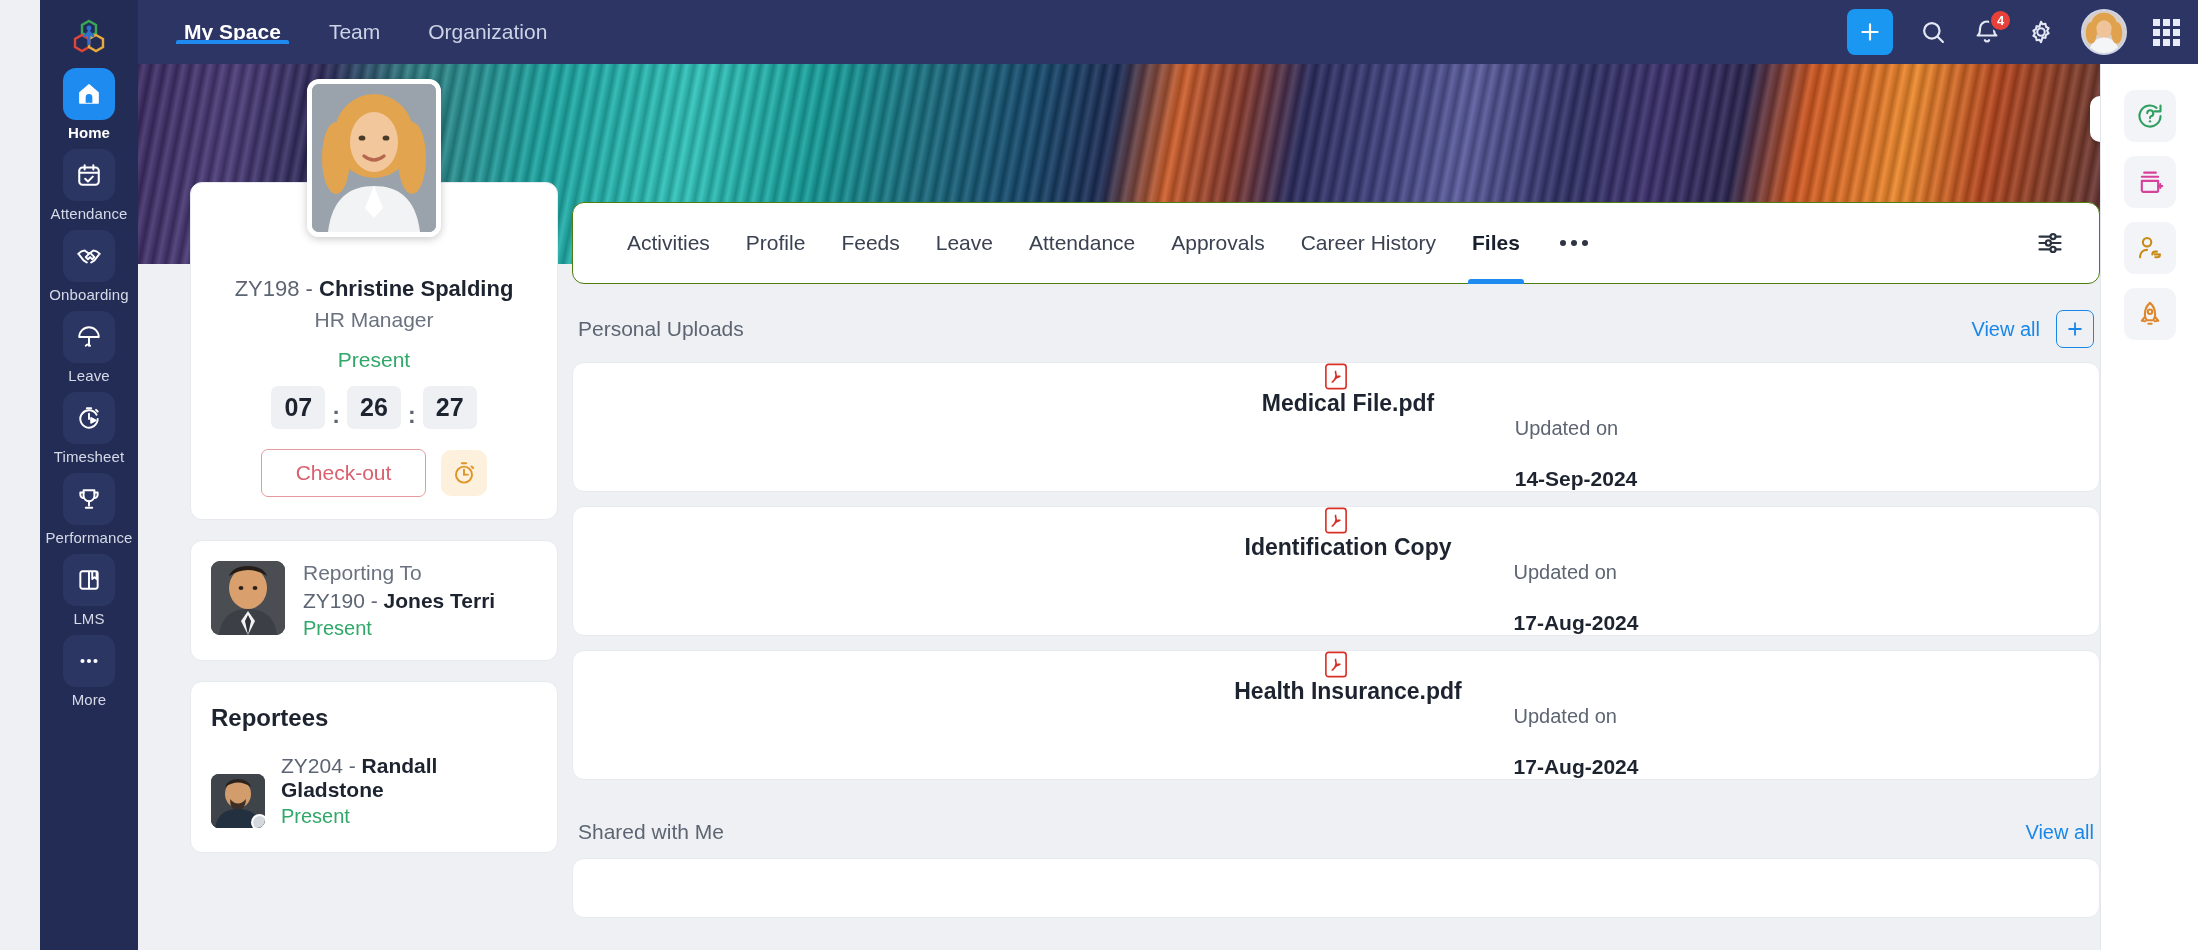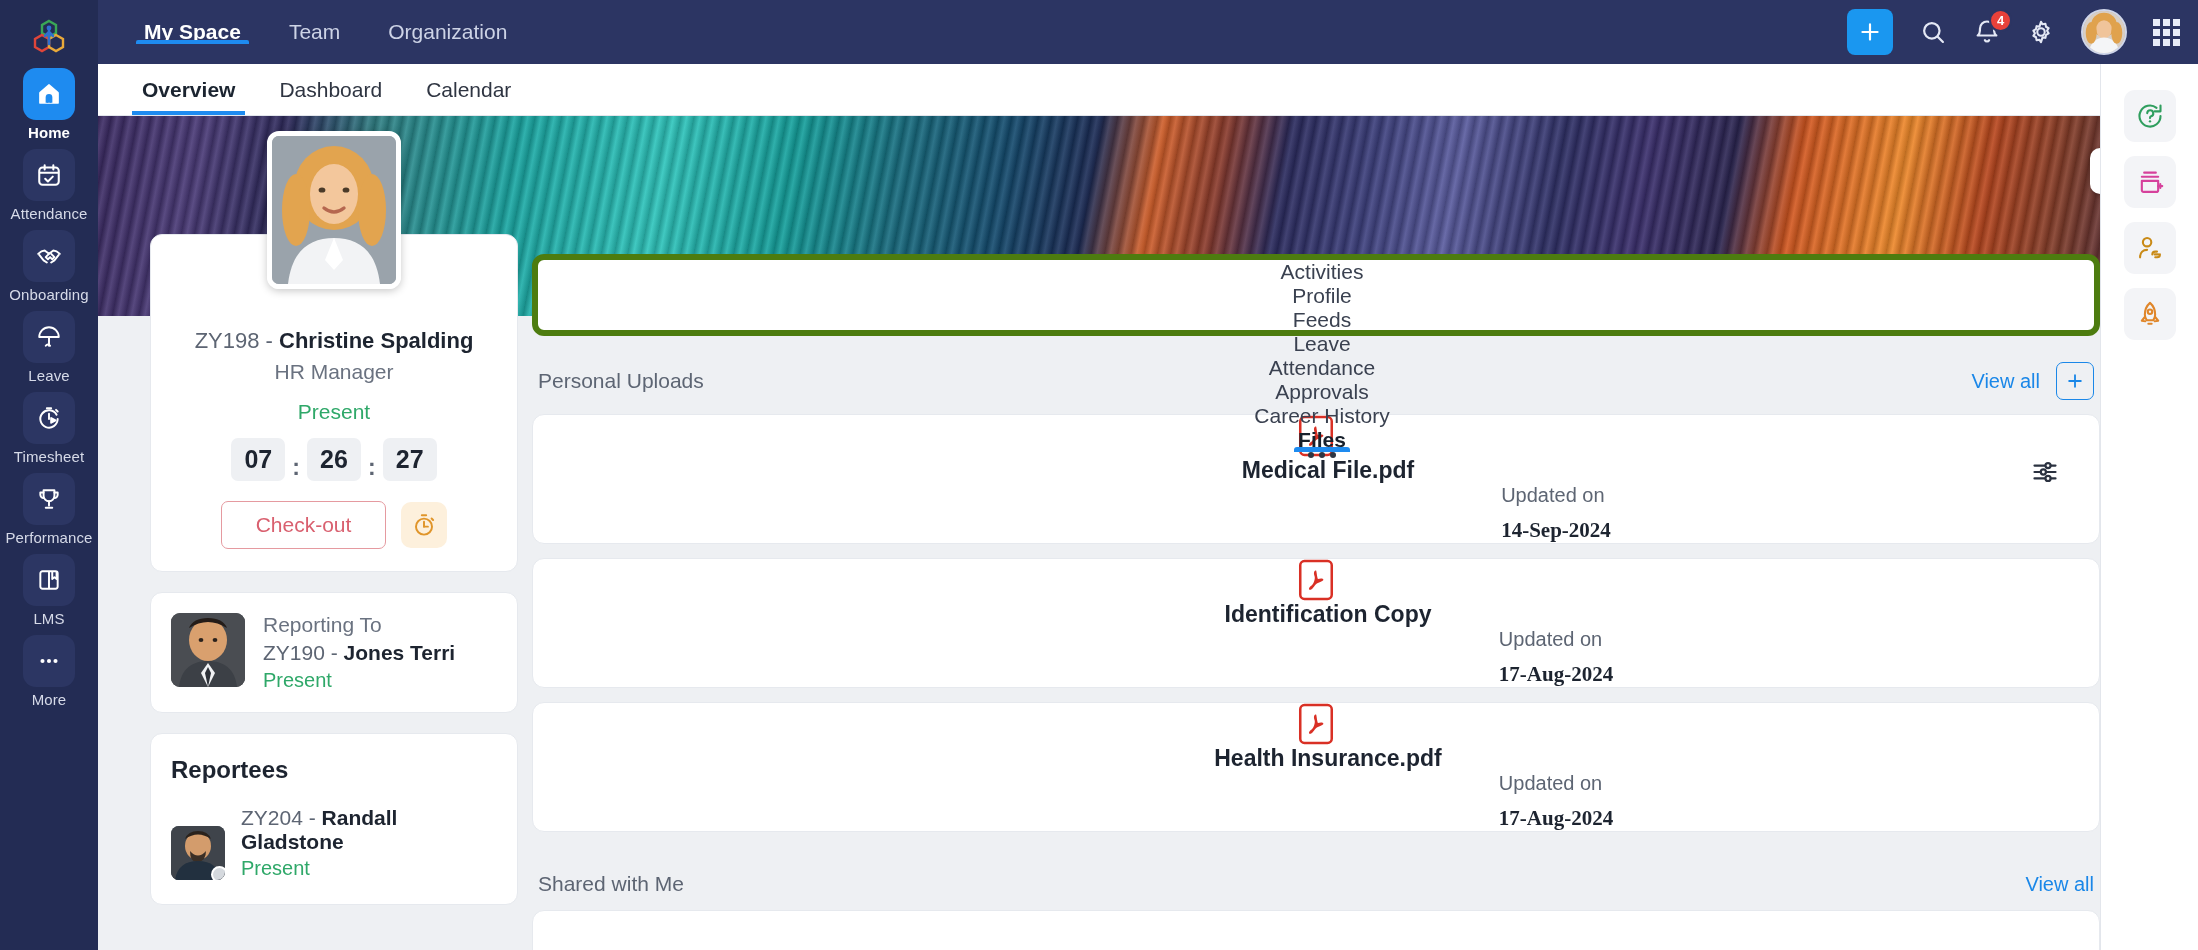--- a/index.html
+++ b/index.html
@@ -10,21 +10,21 @@
     background: #eef0f3;
   }
   .app { position: relative; width: 2198px; height: 950px; display: flex; }
 
   
   .sidebar {
     width: 98px; height: 950px; flex: 0 0 98px;
     background: #232c54;
     display: flex; flex-direction: column; align-items: flex-start;
     padding-top: 4px;
-    position: relative; z-index: 30;
+    position: relative; z-index: 30; margin-left: 40px;
   }
   .logo-wrap {
     width: 98px; height: 64px;
     display: flex; align-items: center; justify-content: center;
   }
   .side-item {
     width: 98px; display: flex; flex-direction: column;
     align-items: center; justify-content: center;
     margin-bottom: 9px; cursor: pointer;
   }
@@ -182,24 +182,23 @@
   .pres-dot {
     position: absolute; right: -3px; bottom: -3px; width: 17px; height: 17px;
     border-radius: 50%; background: #d5d9de; border: 2px solid #fff;
   }
   .reportee-name { font-size: 21px; color: #5d6573; }
   .reportee-name b { color: #1d2430; font-weight: bold; }
   .reportee-status { font-size: 20px; color: #2fa869; margin-top: 3px; }
 
   
   .tabs-card {
-    margin-top: -62px; background: #fff; border: 6px solid #4d7c0f; border-radius: 12px;
+    margin-top: -62px; background: #fff; border: 1px solid #4d7c0f; border-radius: 12px;
     height: 82px; display: flex; align-items: center; padding: 0 24px 0 36px;
     position: relative;
-    flex-direction: column;
   }
   .tab {
     font-size: 21px; color: #3a4150; padding: 0 18px; height: 82px;
     display: flex; align-items: center; cursor: pointer; position: relative; white-space: nowrap;
   }
   .tab.active { font-weight: bold; color: #17202c; }
   .tab.active::after {
     content: ""; position: absolute; left: 14px; right: 14px; bottom: 0;
     height: 5px; background: #1e8bf0; border-radius: 3px 3px 0 0;
   }
@@ -222,21 +221,21 @@
   }
   .file-row {
     background: #fff; border: 1px solid #e6e9ee; border-radius: 12px;
     height: 130px; display: flex; align-items: center; padding: 0 34px; margin-bottom: 14px;
     cursor: pointer;
     flex-direction: column;
   }
   .file-name { font-size: 23px; font-weight: bold; color: #1d2430; margin-left: 24px; }
   .file-meta { margin-left: 480px; }
   .file-meta .ml { font-size: 20px; color: #5d6573; }
-  .file-meta .md { font-size: 21px; font-weight: bold; color: #1d2430; margin-top: 11px; font-family: Liberation Serif, serif; }
+  .file-meta .md { font-size: 21px; font-weight: bold; color: #1d2430; margin-top: 27px; }
   .shared-row { background: #fff; border: 1px solid #e6e9ee; border-radius: 12px; height: 60px; }
 
   
   .right-rail {
     position: absolute; right: 0; top: 64px; width: 98px; bottom: 0;
     background: #ffffff; border-left: 1px solid #e3e6ec;
     display: flex; flex-direction: column; align-items: center; gap: 14px; padding-top: 26px;
     z-index: 18;
   }
   .rail-ico {
@@ -405,31 +404,20 @@
           <i></i>
             <i></i>
             <i></i>
           <i></i>
             <i></i>
             <i></i>
         </div>
       </div>
     </div>
 
-    <div class="subnav">
-      <div class="subnav-item active">
-          <span>Overview</span>
-        </div>
-      <div class="subnav-item">
-          <span>Dashboard</span>
-        </div>
-      <div class="subnav-item">
-          <span>Calendar</span>
-        </div>
-    </div>
 
     <div class="banner">
       <div class="banner-more">
         <i></i>
           <i></i>
           <i></i>
       </div>
     </div>
 
     <div class="content">

